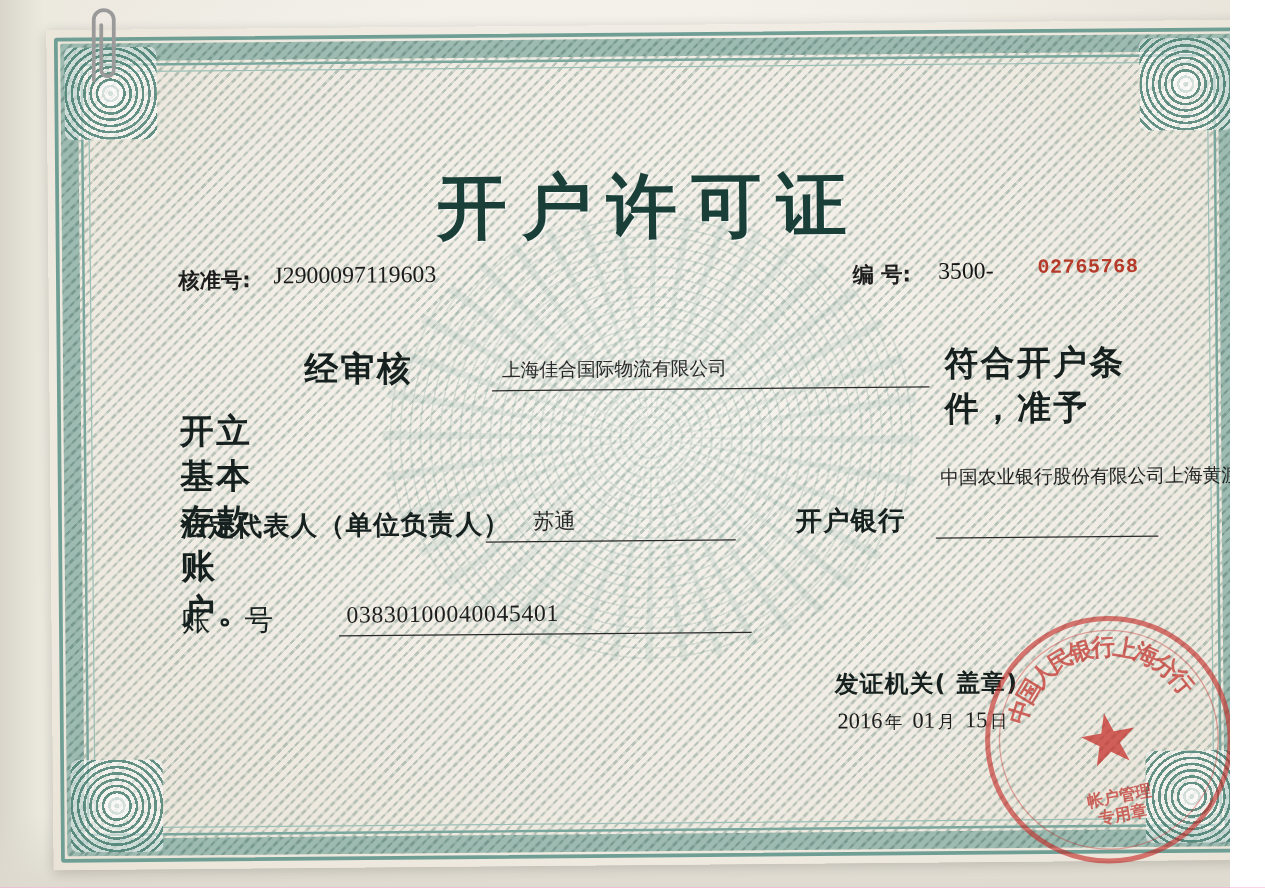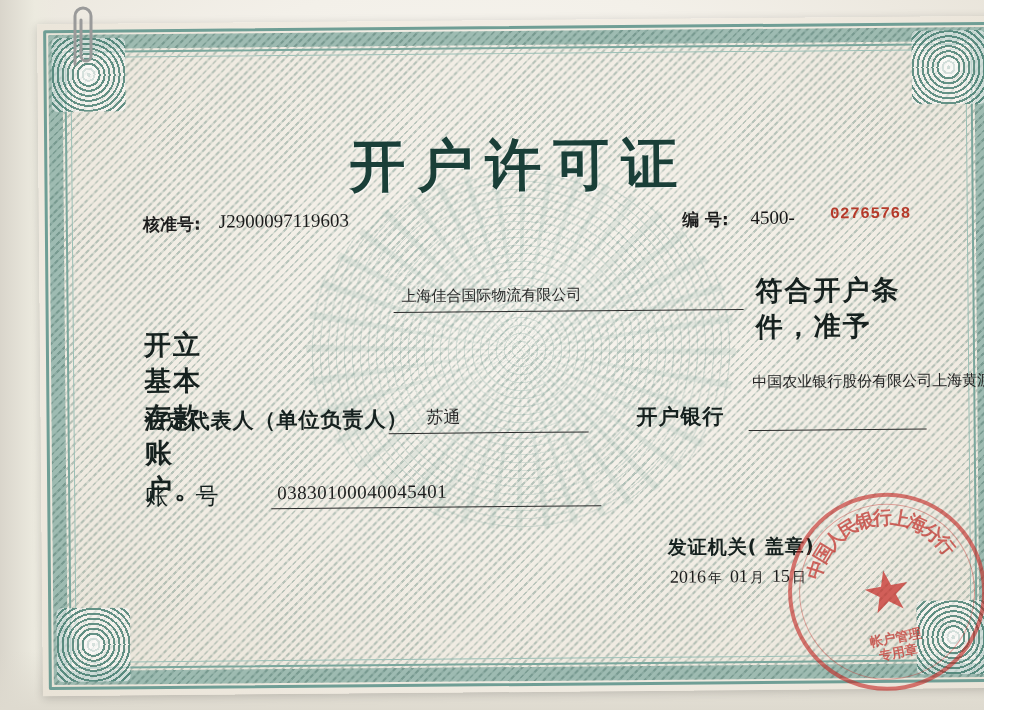--- a/index.html
+++ b/index.html
@@ -445,25 +445,26 @@
     <div id="watermark"></div>
 
     <div id="content">
 
       <div id="doc-title">开户许可证</div>
 
       <div id="row-numbers">
         <span id="approval-label" class="label-cn">核准号:</span>
         <span id="approval-value">J2900097119603</span>
         <span id="serial-label" class="label-cn">编 号:</span>
-        <span id="serial-prefix">4500-</span>
+        <span id="serial-prefix">3500-</span>
         <span id="serial-number">02765768</span>
       </div>
 
       <div id="body-line1">
+        <span id="txt-after-review" class="body-cn">经审核</span>
         <div id="company-field">
           <span id="company-name">上海佳合国际物流有限公司</span>
         </div>
         <span id="txt-meets-conditions" class="body-cn">符合开户条件，准予</span>
       </div>
 
       <div id="body-line2">
         <span id="txt-open-basic" class="body-cn">开立基本存款账户。</span>
       </div>
 

